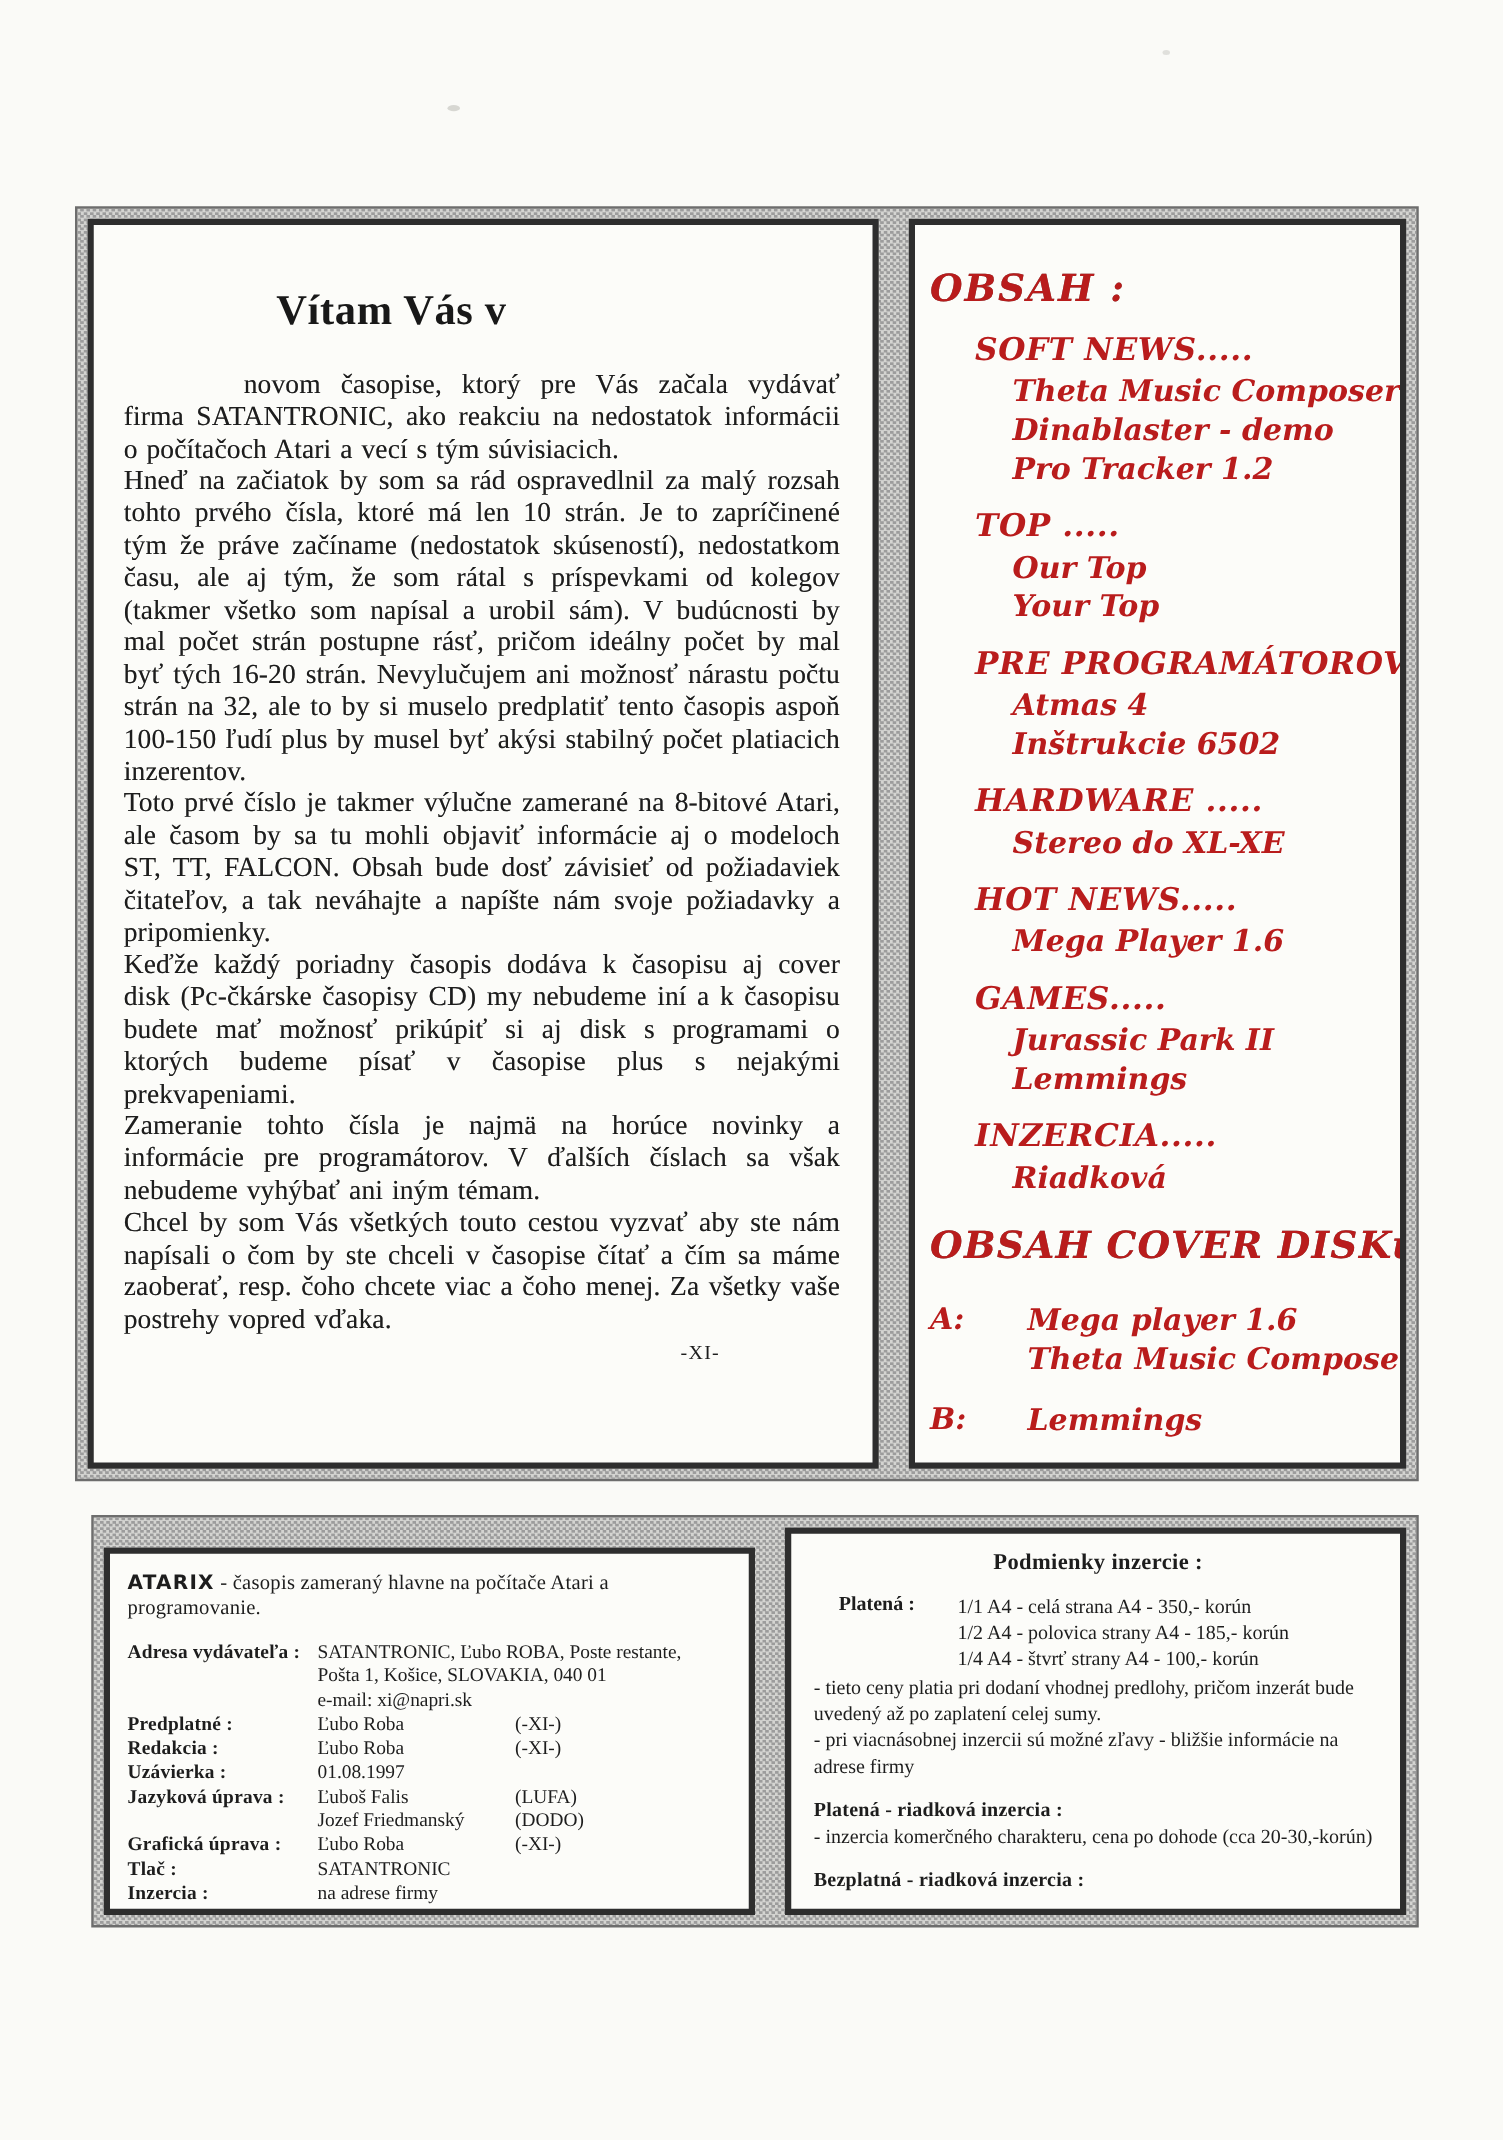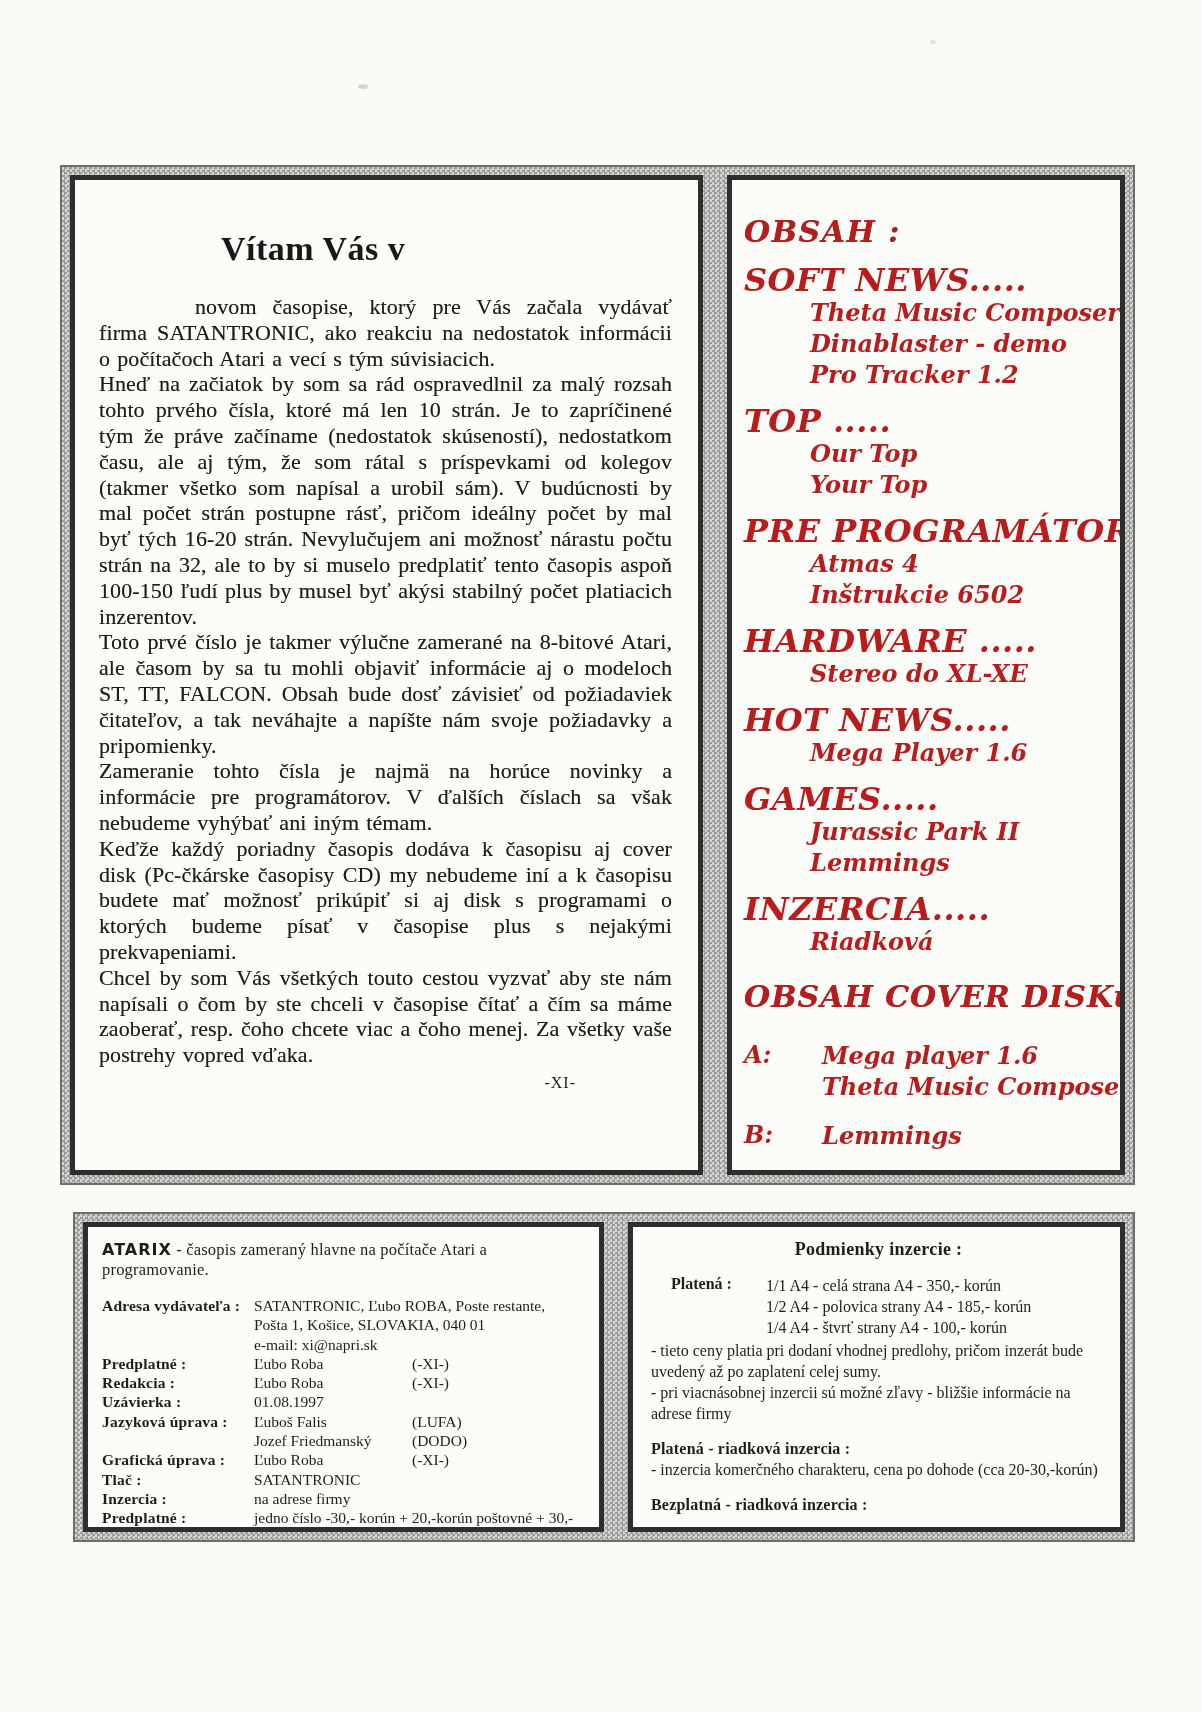--- a/index.html
+++ b/index.html
@@ -51,32 +51,32 @@
   .obsah{
     flex:1 1 auto;padding:34px 6px 0 12px;
     font-family:"DejaVu Serif", serif;
     font-style:italic;font-weight:bold;color:#b91c1c;
   }
   .obsah .o-title{
     font-size:30px;letter-spacing:1.5px;margin:0 0 14px 0;
     text-shadow:0 0 .5px rgba(20,20,20,.6);
   }
   .group{margin-bottom:14px;}
-  .g-head{font-size:32px;line-height:34px;letter-spacing:.5px;white-space:nowrap;}
+  .g-head{font-size:25px;line-height:34px;letter-spacing:.5px;white-space:nowrap;margin-left:36px;}
   .g-item{font-size:24px;line-height:31px;margin-left:66px;white-space:nowrap;}
   .cover-title{
     font-size:30px;letter-spacing:1px;margin:22px 0 26px 0;white-space:nowrap;
     text-shadow:0 0 .5px rgba(20,20,20,.6);
   }
   .drive{display:flex;margin-bottom:18px;font-size:24px;}
   .d-label{width:78px;flex:0 0 78px;}
   .d-items div{line-height:31px;white-space:nowrap;}
 
   
-  .imprint{flex:0 0 50%;padding:13px 10px 8px 14px;font-size:15.5px;}
+  .imprint{flex:0 0 50%;padding:13px 10px 8px 14px;font-size:15.5px;margin-top:16px;}
   .tagline{font-size:16.5px;margin-bottom:16px;letter-spacing:.2px;}
   .tagline .brand{
     font-family:"DejaVu Sans", sans-serif;font-weight:bold;
     font-size:16px;letter-spacing:1px;
   }
   .igrid{display:grid;grid-template-columns:152px 158px 1fr;line-height:19.3px;}
   .igrid .lab{font-weight:bold;letter-spacing:.2px;white-space:nowrap;}
   .igrid .val{white-space:nowrap;}
   .igrid .v2{grid-column:2/4;white-space:nowrap;}
   .igrid .note{white-space:nowrap;}
@@ -105,22 +105,22 @@
   <span class="speck s2"></span>
   <span class="speck s3"></span>
 
   <div class="frame top-frame">
 
     <section class="panel editorial">
       <h1>Vítam Vás v</h1>
       <p class="first">novom časopise, ktorý pre Vás začala vydávať firma SATANTRONIC, ako reakciu na nedostatok informácii o počítačoch Atari a vecí s tým súvisiacich.</p>
       <p>Hneď na začiatok by som sa rád ospravedlnil za malý rozsah tohto prvého čísla, ktoré má len 10 strán. Je to zapríčinené tým že práve začíname (nedostatok skúseností), nedostatkom času, ale aj tým, že som rátal s príspevkami od kolegov (takmer všetko som napísal a urobil sám). V budúcnosti by mal počet strán postupne rásť, pričom ideálny počet by mal byť tých 16-20 strán. Nevylučujem ani možnosť nárastu počtu strán na 32, ale to by si muselo predplatiť tento časopis aspoň 100-150 ľudí plus by musel byť akýsi stabilný počet platiacich inzerentov.</p>
       <p>Toto prvé číslo je takmer výlučne zamerané na 8-bitové Atari, ale časom by sa tu mohli objaviť informácie aj o modeloch ST, TT, FALCON. Obsah bude dosť závisieť od požiadaviek čitateľov, a tak neváhajte a napíšte nám svoje požiadavky a pripomienky.</p>
+      <p>Keďže každý poriadny časopis dodáva k časopisu aj cover disk (Pc-čkárske časopisy CD) my nebudeme iní a k časopisu budete mať možnosť prikúpiť si aj disk s programami o ktorých budeme písať v časopise plus s nejakými prekvapeniami.</p>
       <p>Zameranie tohto čísla je najmä na horúce novinky a informácie pre programátorov. V ďalších číslach sa však nebudeme vyhýbať ani iným témam.</p>
-      <p>Keďže každý poriadny časopis dodáva k časopisu aj cover disk (Pc-čkárske časopisy CD) my nebudeme iní a k časopisu budete mať možnosť prikúpiť si aj disk s programami o ktorých budeme písať v časopise plus s nejakými prekvapeniami.</p>
       <p>Chcel by som Vás všetkých touto cestou vyzvať aby ste nám napísali o čom by ste chceli v časopise čítať a čím sa máme zaoberať, resp. čoho chcete viac a čoho menej. Za všetky vaše postrehy vopred vďaka.</p>
       <div class="sig">-XI-</div>
     </section>
 
     <section class="panel obsah">
       <div class="o-title">OBSAH :</div>
 
       <div class="group">
         <div class="g-head">SOFT NEWS.....</div>
         <div class="g-item">Theta Music Composer</div>

